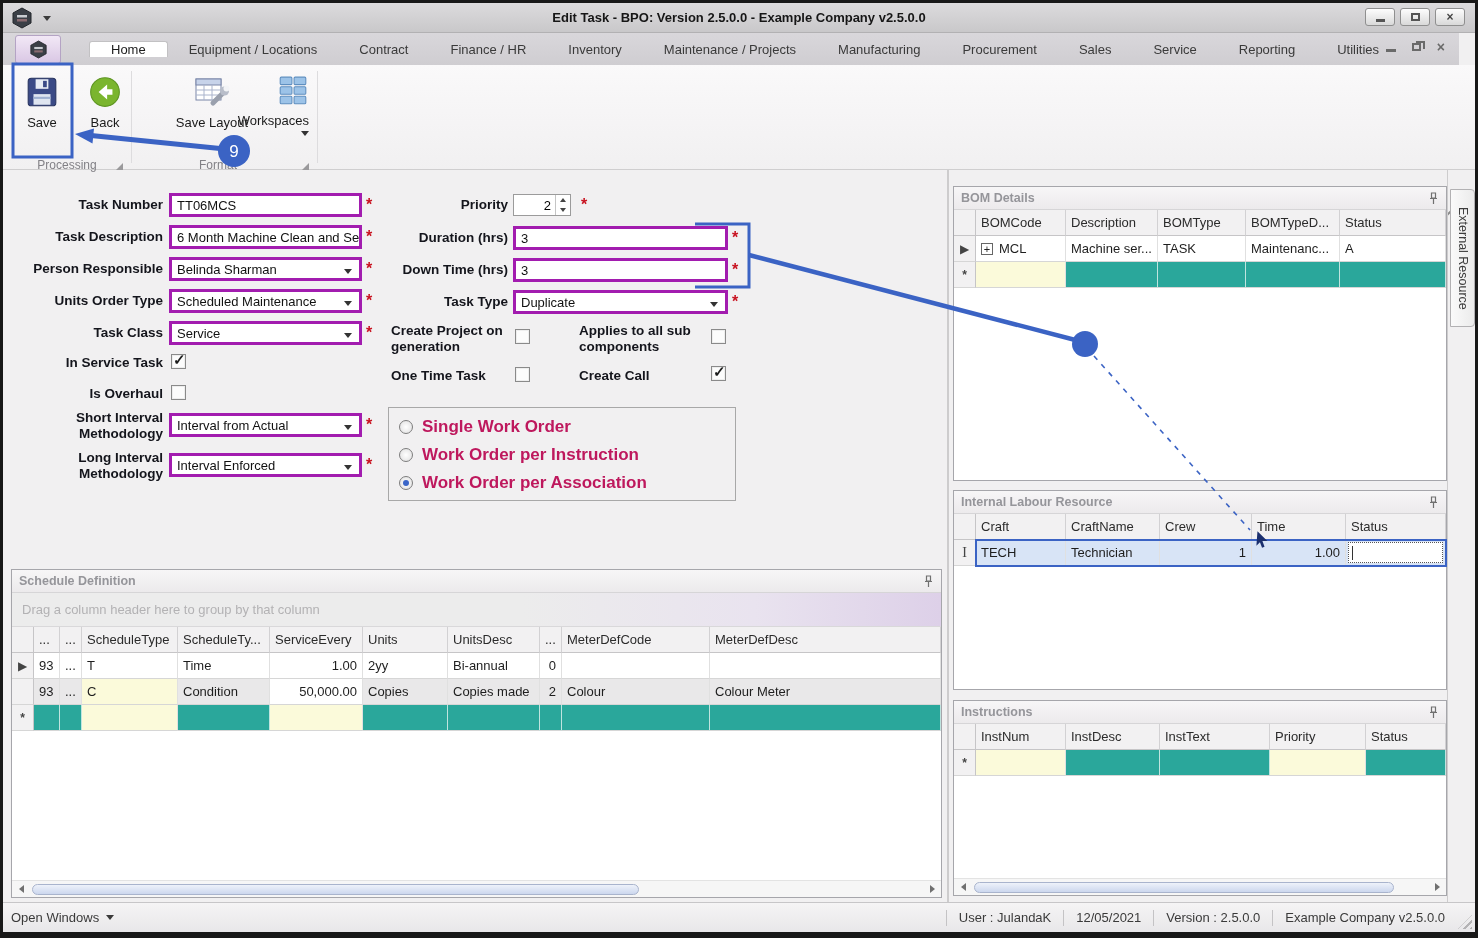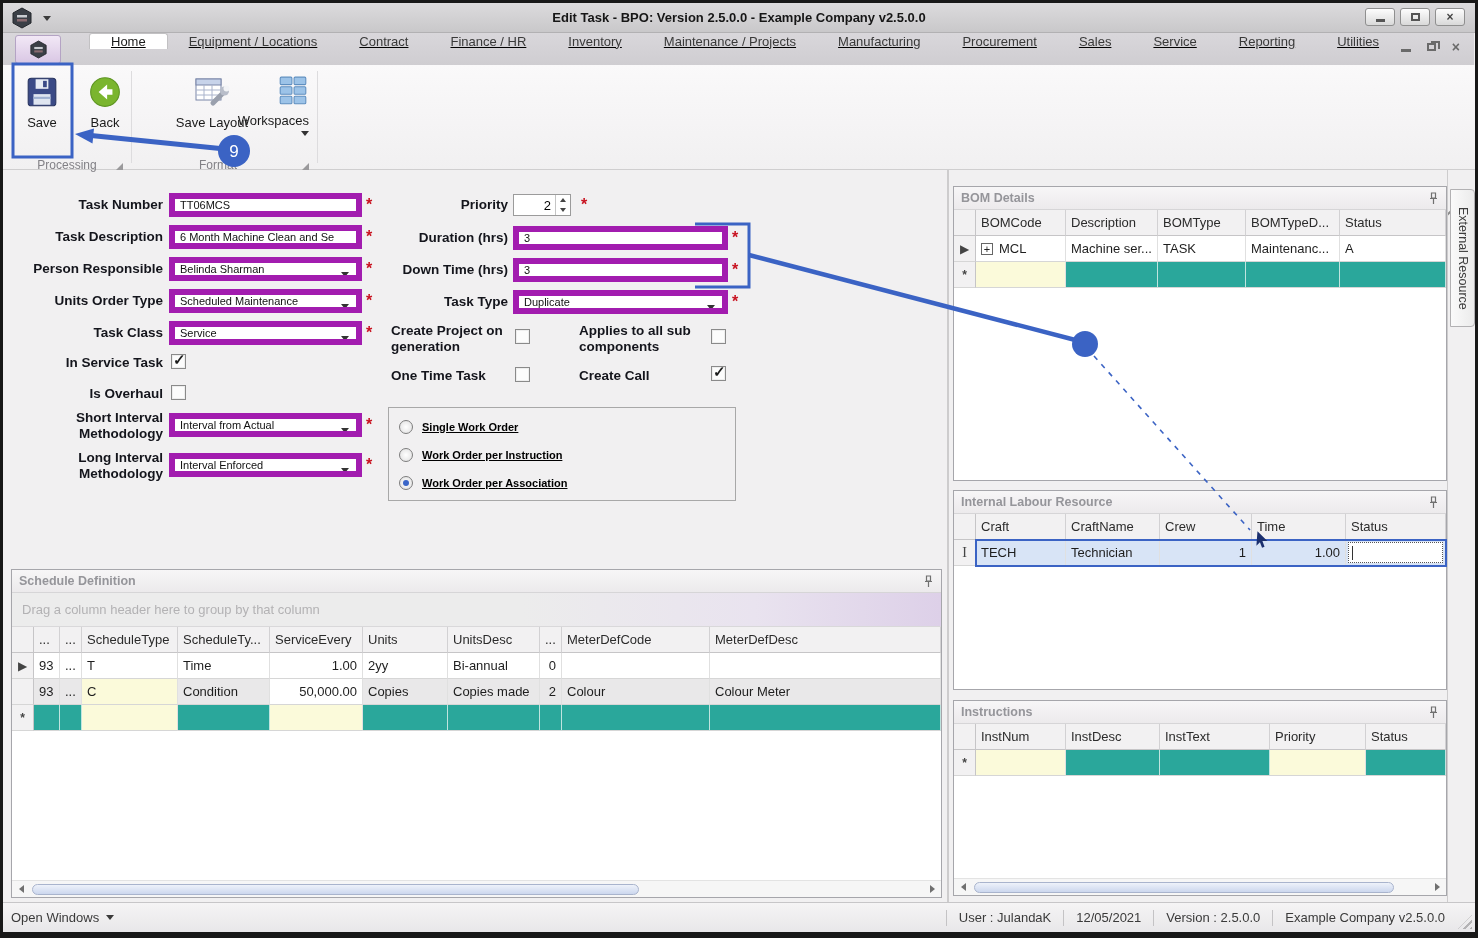--- a/index.html
+++ b/index.html
@@ -17,22 +17,22 @@
   .app-caret { position:absolute; left:40px; top:13px; width:0; height:0;
     border-left:4px solid transparent; border-right:4px solid transparent; border-top:5px solid #3c3c3c; }
   .winbtns { position:absolute; right:10px; top:5px; display:flex; gap:5px; }
   .winbtn { width:30px; height:18px; border:1px solid #8f8f8f; border-radius:3px;
     background:linear-gradient(#fdfdfd,#d9d9d9); display:flex; align-items:center; justify-content:center;
     font-size:12px; color:#444; font-weight:bold; }
   .glyph-min { width:9px; height:3px; background:#555; margin-top:6px; }
   .glyph-max { width:9px; height:8px; border:2px solid #555; }
 
   
-  .tabbar { position:absolute; left:0; top:30px; right:1px; height:32px;
-    background:linear-gradient(#d9d7db,#cfcdd1); display:flex; align-items:flex-start;text-decoration:underline; }
+  .tabbar { position:absolute; left:0; top:30px; right:16px; height:32px;
+    background:linear-gradient(#d9d7db,#cfcdd1); display:flex; align-items:center; }
   .appbtn { position:absolute; left:12px; top:2px; width:46px; height:29px; border-radius:3px;
     border:1px solid #b4a3c4; background:linear-gradient(#f2e8f6,#d9c7e4);
     display:flex; align-items:center; justify-content:center; }
   .tabs { display:flex; margin-left:86px; }
   .tab { padding:0 21px; display:flex; align-items:center; font-size:13px; color:#3a3a3a; }
   .tab.active { background:#fff; border:1px solid #c2c1c3; border-bottom:none;
     border-radius:3px 3px 0 0; color:#1c1c1c; }
   .tabbar-icons { position:absolute; right:14px; top:9px; display:flex; gap:16px; align-items:center; }
   .ri-min { width:10px; height:3px; background:#6a6a6a; margin-top:6px; }
   .ri-restore { width:9px; height:8px; border:2px solid #6a6a6a; position:relative; }
@@ -53,22 +53,22 @@
   .chevron-up { position:absolute; right:18px; top:145px; width:9px; height:9px;
     border-top:2px solid #8a8a8a; border-left:2px solid #8a8a8a; transform:rotate(45deg); }
   .ws-caret { width:0; height:0; border-left:4px solid transparent; border-right:4px solid transparent;
     border-top:5px solid #333; margin-top:3px; }
 
   
   .flabel { position:absolute; font-size:13.5px; font-weight:bold; color:#14151c;
     text-align:right; line-height:16px; }
   .flabel.one { line-height:24px; }
   .flabel-left { text-align:left; }
-  .tinput { position:absolute; height:24px; background:#fff; border:6px solid #a21caf;
-    font-size:11px; color:#111; padding:0 5px; display:flex; align-items:center;
+  .tinput { position:absolute; height:24px; background:#fff; border:3px solid #a21caf;
+    font-size:13px; color:#111; padding:0 5px; display:flex; align-items:center;
     white-space:nowrap; overflow:hidden; }
   .combo::after { content:""; width:0; height:0; border-left:4px solid transparent;
     border-right:4px solid transparent; border-top:5px solid #333; position:absolute; right:7px; top:9px; }
   .req { position:absolute; color:#c81220; font-weight:bold; font-size:16px; }
   .cb { position:absolute; width:15px; height:15px; border:1px solid #8a8a8a; background:#fcfcfc;
     box-shadow:inset 0 0 0 1px #eee; }
   .cb.checked::after { content:"\2713"; display:block; font-size:15px; font-weight:bold;
     color:#1c1c1c; margin:-4px 0 0 1px; }
   .spinner { position:absolute; height:22px; background:#fff; border:1px solid #9b9b9b;
     display:flex; align-items:stretch; }
@@ -78,21 +78,21 @@
   .t-up { width:0; height:0; border-left:3.5px solid transparent; border-right:3.5px solid transparent;
     border-bottom:4px solid #444; }
   .t-dn { width:0; height:0; border-left:3.5px solid transparent; border-right:3.5px solid transparent;
     border-top:4px solid #444; }
   .groupbox { position:absolute; border:1px solid #a8a8a8; }
   .radio-row { display:flex; align-items:center; gap:9px; height:28px; padding-left:10px; }
   .radio { width:14px; height:14px; border-radius:50%; border:1px solid #7d7d7d;
     background:radial-gradient(#ffffff,#dedede); position:relative; }
   .radio.sel::after { content:""; position:absolute; left:3px; top:3px; width:6px; height:6px;
     border-radius:50%; background:#3a66c8; }
-  .radio-label { font-size:11px; font-weight:bold; color:#000000;text-decoration:underline; }
+  .radio-label { font-size:17px; font-weight:bold; color:#be185d; }
 
   
   .panel { position:absolute; background:#fff; border:1px solid #a6a6ab; }
   .ptitle { height:23px; background:linear-gradient(#f7f6f7,#eceaec); border-bottom:1px solid #d6d5d7;
     display:flex; align-items:center; padding:0 7px; font-size:12.5px; font-weight:bold; color:#95959a; }
   .pin { margin-left:auto; }
   .grow { display:flex; height:26px; }
   .gc { border-right:1px solid #e0e0e0; border-bottom:1px solid #d6d6d6; padding:0 5px;
     font-size:13px; color:#1e1e1e; display:flex; align-items:center; white-space:nowrap; overflow:hidden; }
   .gh { background:#f2f1f2; border-right:1px solid #d2d1d3; border-bottom:1px solid #c6c5c7; color:#2b2b2b; }

